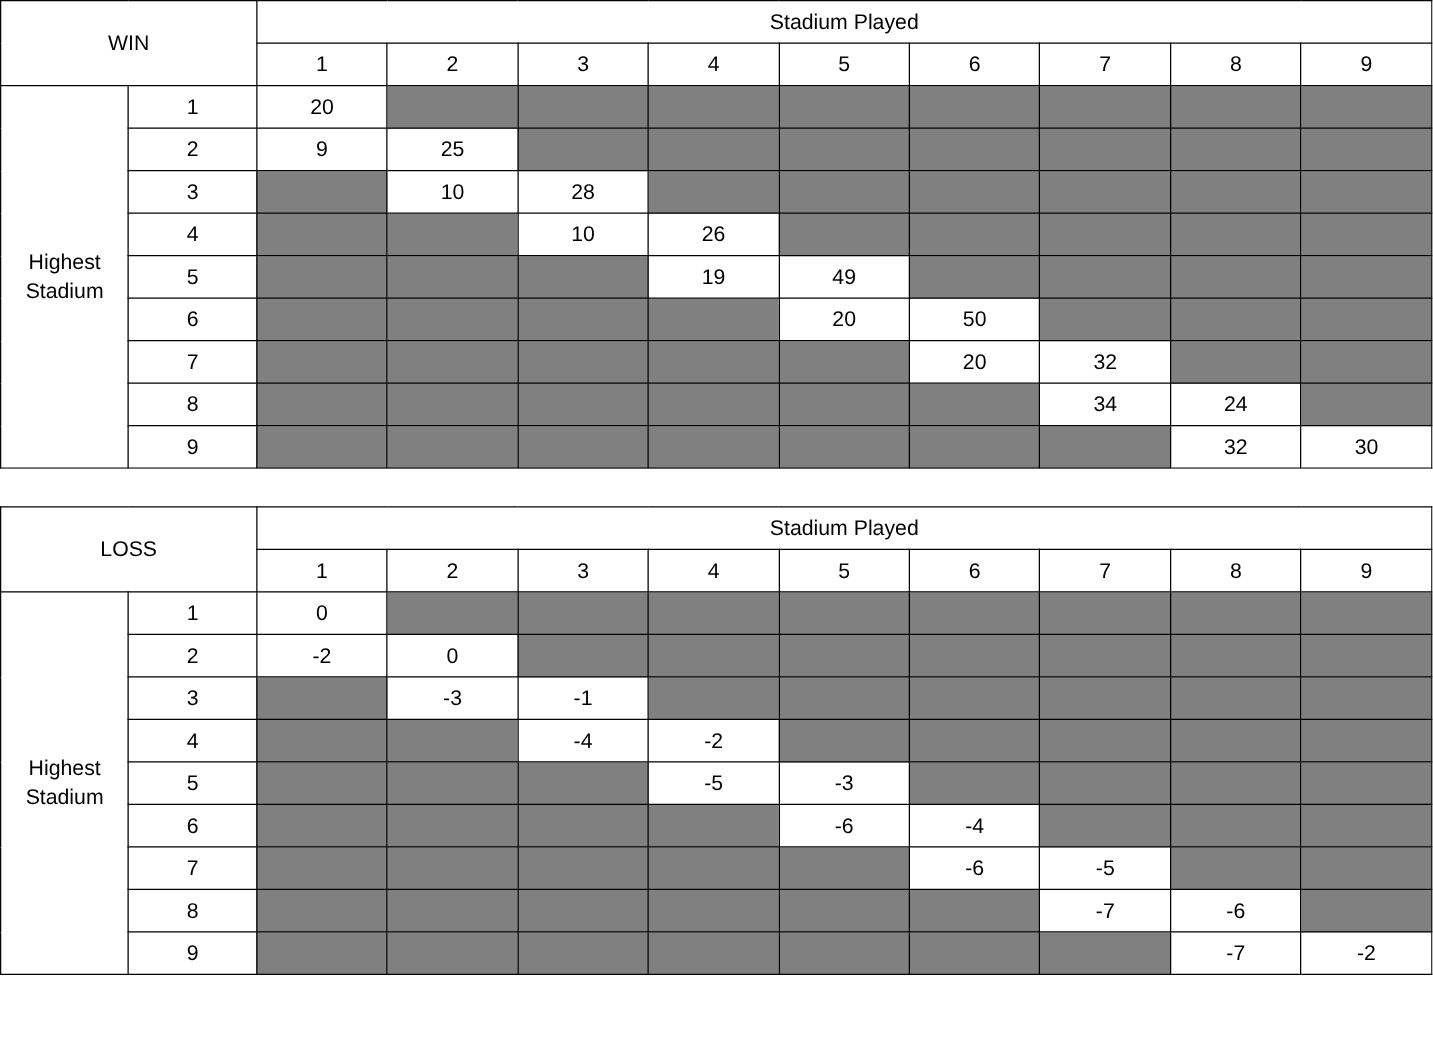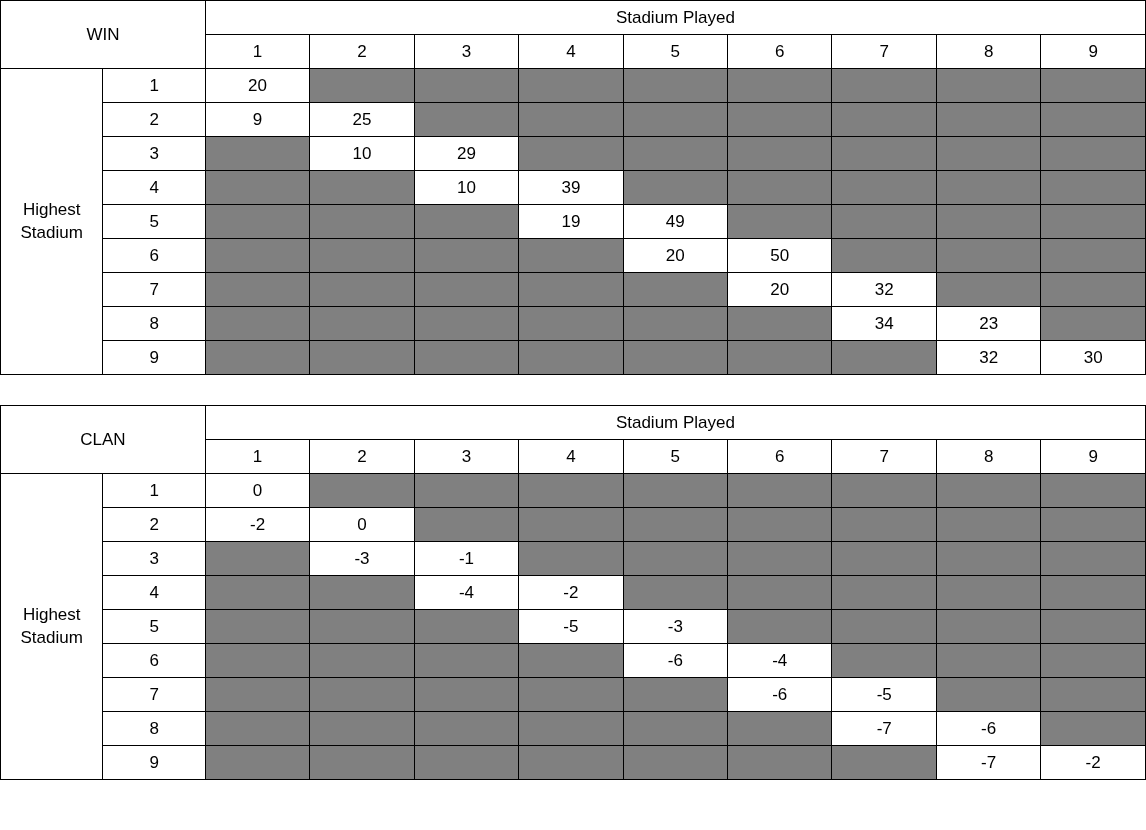--- a/index.html
+++ b/index.html
@@ -120,34 +120,34 @@
           <td class="shaded"></td>
           <td class="shaded"></td>
           <td class="shaded"></td>
           <td class="shaded"></td>
           <td class="shaded"></td>
         </tr>
         <tr>
           <td>3</td>
           <td class="shaded"></td>
           <td>10</td>
-          <td>29</td>
+          <td>28</td>
           <td class="shaded"></td>
           <td class="shaded"></td>
           <td class="shaded"></td>
           <td class="shaded"></td>
           <td class="shaded"></td>
           <td class="shaded"></td>
         </tr>
         <tr>
           <td>4</td>
           <td class="shaded"></td>
           <td class="shaded"></td>
           <td>10</td>
-          <td>39</td>
+          <td>26</td>
           <td class="shaded"></td>
           <td class="shaded"></td>
           <td class="shaded"></td>
           <td class="shaded"></td>
           <td class="shaded"></td>
         </tr>
         <tr>
           <td>5</td>
           <td class="shaded"></td>
           <td class="shaded"></td>
@@ -185,21 +185,21 @@
         </tr>
         <tr>
           <td>8</td>
           <td class="shaded"></td>
           <td class="shaded"></td>
           <td class="shaded"></td>
           <td class="shaded"></td>
           <td class="shaded"></td>
           <td class="shaded"></td>
           <td>34</td>
-          <td>23</td>
+          <td>24</td>
           <td class="shaded"></td>
         </tr>
         <tr>
           <td>9</td>
           <td class="shaded"></td>
           <td class="shaded"></td>
           <td class="shaded"></td>
           <td class="shaded"></td>
           <td class="shaded"></td>
           <td class="shaded"></td>
@@ -223,21 +223,21 @@
           <col class="c-data">
           <col class="c-data">
           <col class="c-data">
           <col class="c-data">
           <col class="c-data">
           <col class="c-data">
           <col class="c-data">
       </colgroup>
       <tbody>
         <tr>
-          <td class="corner-label" colspan="2" rowspan="2">CLAN</td>
+          <td class="corner-label" colspan="2" rowspan="2">LOSS</td>
           <td colspan="9">Stadium Played</td>
         </tr>
         <tr>
           <td>1</td>
           <td>2</td>
           <td>3</td>
           <td>4</td>
           <td>5</td>
           <td>6</td>
           <td>7</td>

